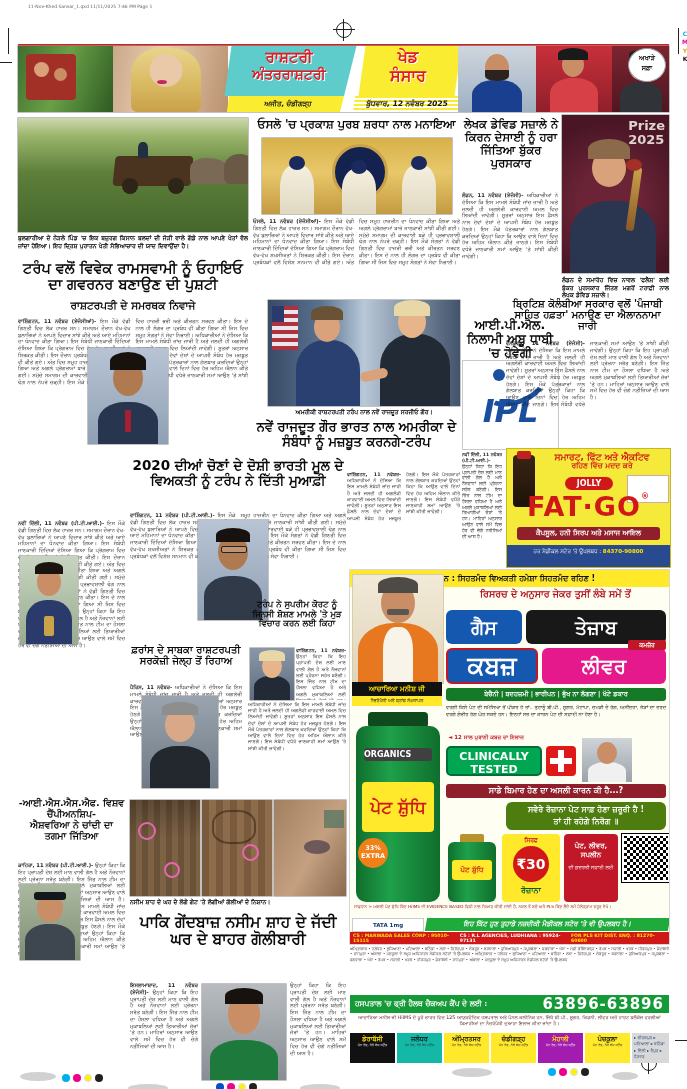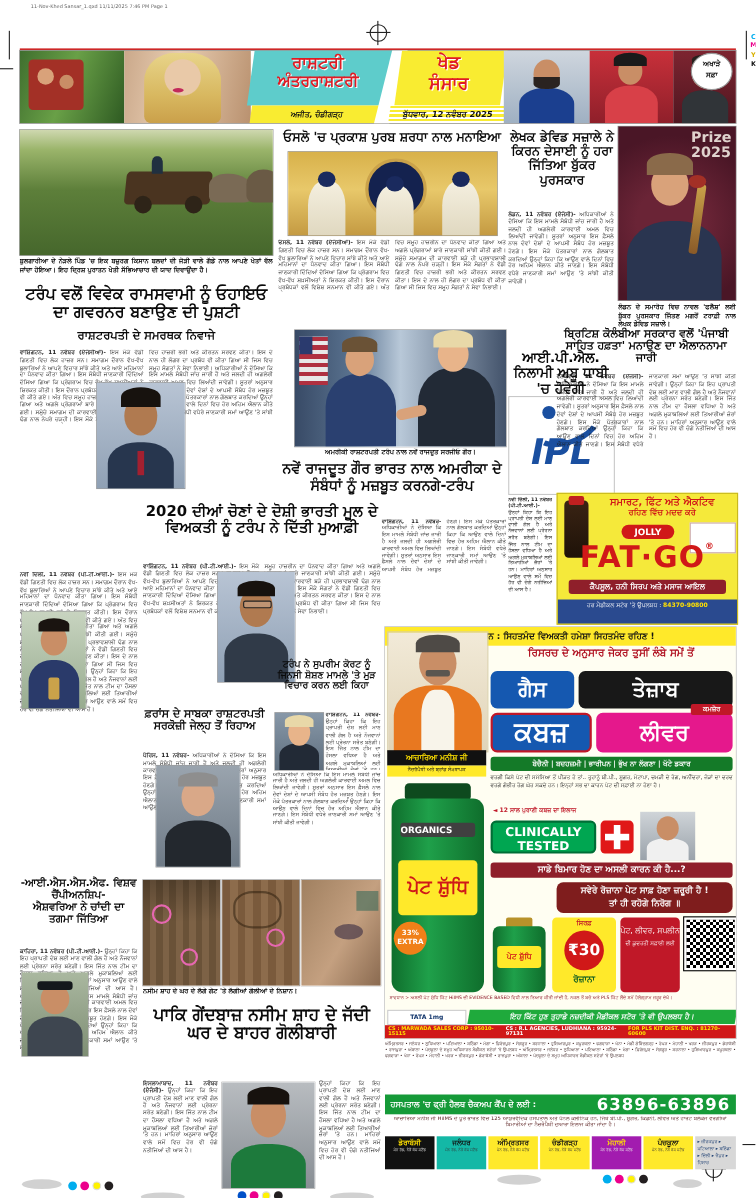--- a/index.html
+++ b/index.html
@@ -316,21 +316,21 @@
       <div class="abs" style="left:12px;top:4px;width:6px;height:22px;background:#fff;"></div>
       <div class="abs" style="left:4px;top:12px;width:22px;height:6px;background:#fff;"></div>
     </div>
     <div class="photo" style="left:232px;top:168px;width:50px;height:44px;background:linear-gradient(180deg,#cfd4d8 0%,#9aa2aa 100%);box-shadow:none;">
       <div class="torso" style="left:6px;top:24px;width:38px;height:20px;background:#f0f0f0;"></div>
       <div class="head" style="left:15px;top:4px;width:20px;height:22px;background:#c98e66;"></div>
     </div>
 
     <div class="abs" style="left:96px;top:214px;width:220px;height:14px;background:#8f1f2a;color:#fff;font-weight:bold;font-size:8px;text-align:center;line-height:14px;border-radius:3px;">ਸਾਡੇ ਬਿਮਾਰ ਹੋਣ ਦਾ ਅਸਲੀ ਕਾਰਨ ਕੀ ਹੈ...?</div>
 
-    <div class="abs" style="left:156px;top:232px;width:160px;height:28px;background:#7f1d1d;border-radius:6px;color:#fff;font-weight:bold;font-size:8px;text-align:center;line-height:1.5;padding-top:2px;box-sizing:border-box;">
+    <div class="abs" style="left:156px;top:232px;width:160px;height:28px;background:#4d7c0f;border-radius:6px;color:#fff;font-weight:bold;font-size:8px;text-align:center;line-height:1.5;padding-top:2px;box-sizing:border-box;">
       <div>ਸਵੇਰੇ ਰੋਜ਼ਾਨਾ ਪੇਟ ਸਾਫ਼ ਹੋਣਾ ਜ਼ਰੂਰੀ ਹੈ !</div>
         <div>ਤਾਂ ਹੀ ਰਹੋਗੇ ਨਿਰੋਗ ॥</div>
     </div>
 
     <div class="abs" style="left:6px;top:142px;width:84px;height:190px;">
       <div class="abs" style="left:12px;top:0;width:60px;height:16px;background:#0e4a1e;border-radius:4px;"></div>
       <div class="abs" style="left:0;top:14px;width:84px;height:176px;background:linear-gradient(90deg,#0f6e2c,#1fa04a 40%,#0f6e2c);border-radius:10px;"></div>
       <div class="abs" style="left:8px;top:36px;width:68px;height:13px;text-align:left;color:#fff;font-weight:bold;font-size:8px;background:#404040;border-radius:3px;line-height:13px;">ORGANICS</div>
       <div class="abs" style="left:6px;top:70px;width:72px;height:50px;background:#ffe92a;border-radius:4px;text-align:center;color:#d01818;font-weight:900;font-size:17px;line-height:50px;">ਪੇਟ ਸ਼ੁੱਧਿ</div>
       <div class="abs" style="left:2px;top:126px;width:30px;height:30px;background:#f08018;border-radius:50%;color:#fff;font-weight:bold;font-size:6.5px;text-align:center;line-height:1.2;padding-top:7px;box-sizing:border-box;">33% EXTRA</div>
@@ -342,21 +342,21 @@
       <div class="abs" style="left:6px;top:26px;width:40px;height:20px;background:#ffe92a;border-radius:3px;text-align:center;color:#d01818;font-weight:bold;font-size:7px;line-height:20px;">ਪੇਟ ਸ਼ੁੱਧਿ</div>
     </div>
 
     <div class="abs" style="left:152px;top:264px;width:58px;height:68px;background:#ffe92a;border-radius:4px;text-align:center;">
       <div style="color:#c01828;font-weight:bold;font-size:6px;padding-top:2px;">ਸਿਰਫ਼</div>
       <div class="abs" style="left:11px;top:12px;width:36px;height:36px;background:#d01818;border-radius:50%;color:#fff;font-weight:900;font-size:14px;line-height:36px;">₹30</div>
       <div class="abs" style="left:0;top:52px;width:58px;color:#0b5a22;font-weight:bold;font-size:8px;">ਰੋਜ਼ਾਨਾ</div>
     </div>
 
     <div class="abs" style="left:214px;top:264px;width:54px;height:68px;background:#c01828;border-radius:4px;color:#fff;text-align:center;padding-top:8px;box-sizing:border-box;">
-      <div style="font-weight:normal;font-size:7px;line-height:1.3;">ਪੇਟ, ਲੀਵਰ, ਸਪਲੀਨ</div>
+      <div style="font-weight:bold;font-size:7px;line-height:1.3;">ਪੇਟ, ਲੀਵਰ, ਸਪਲੀਨ</div>
       <div style="font-size:5px;margin-top:4px;">ਦੀ ਕੁਦਰਤੀ ਸਫ਼ਾਈ ਲਈ</div>
     </div>
 
     <div class="abs qr" style="left:272px;top:264px;width:44px;height:44px;"></div>
 
     <div class="abs" style="left:4px;top:334px;width:311px;height:12px;font-size:4.2px;line-height:1.3;color:#8a1020;text-align:justify;overflow:hidden;">ਸਾਵਧਾਨ &gt; ਅਸਲੀ ਪੇਟ ਸ਼ੁੱਧਿ ਕਿੱਟ HiIMS ਦੀ EVIDENCE BASED ਵਿਧੀ ਨਾਲ ਤਿਆਰ ਕੀਤੀ ਜਾਂਦੀ ਹੈ, ਨਕਲ ਤੋਂ ਬਚੋ ਅਤੇ PLS ਕਿੱਟ ਲੈਂਦੇ ਸਮੇਂ ਹੋਲੋਗ੍ਰਾਮ ਜ਼ਰੂਰ ਦੇਖੋ।</div>
 
     <div class="abs" style="left:2px;top:348px;width:70px;height:12px;background:#fff;border:1px solid #ccc;font-size:5.5px;font-weight:bold;text-align:center;line-height:12px;color:#16396e;">TATA 1mg</div>
     <div class="abs" style="left:76px;top:348px;width:243px;height:13px;background:#1faa3c;color:#fff;font-weight:bold;font-size:6.8px;text-align:center;line-height:13px;transform:skewX(-10deg);">ਇਹ ਕਿੱਟ ਹੁਣ ਤੁਹਾਡੇ ਨਜ਼ਦੀਕੀ ਮੈਡੀਕਲ ਸਟੋਰ 'ਤੇ ਵੀ ਉਪਲਬਧ ਹੈ।</div>
 

